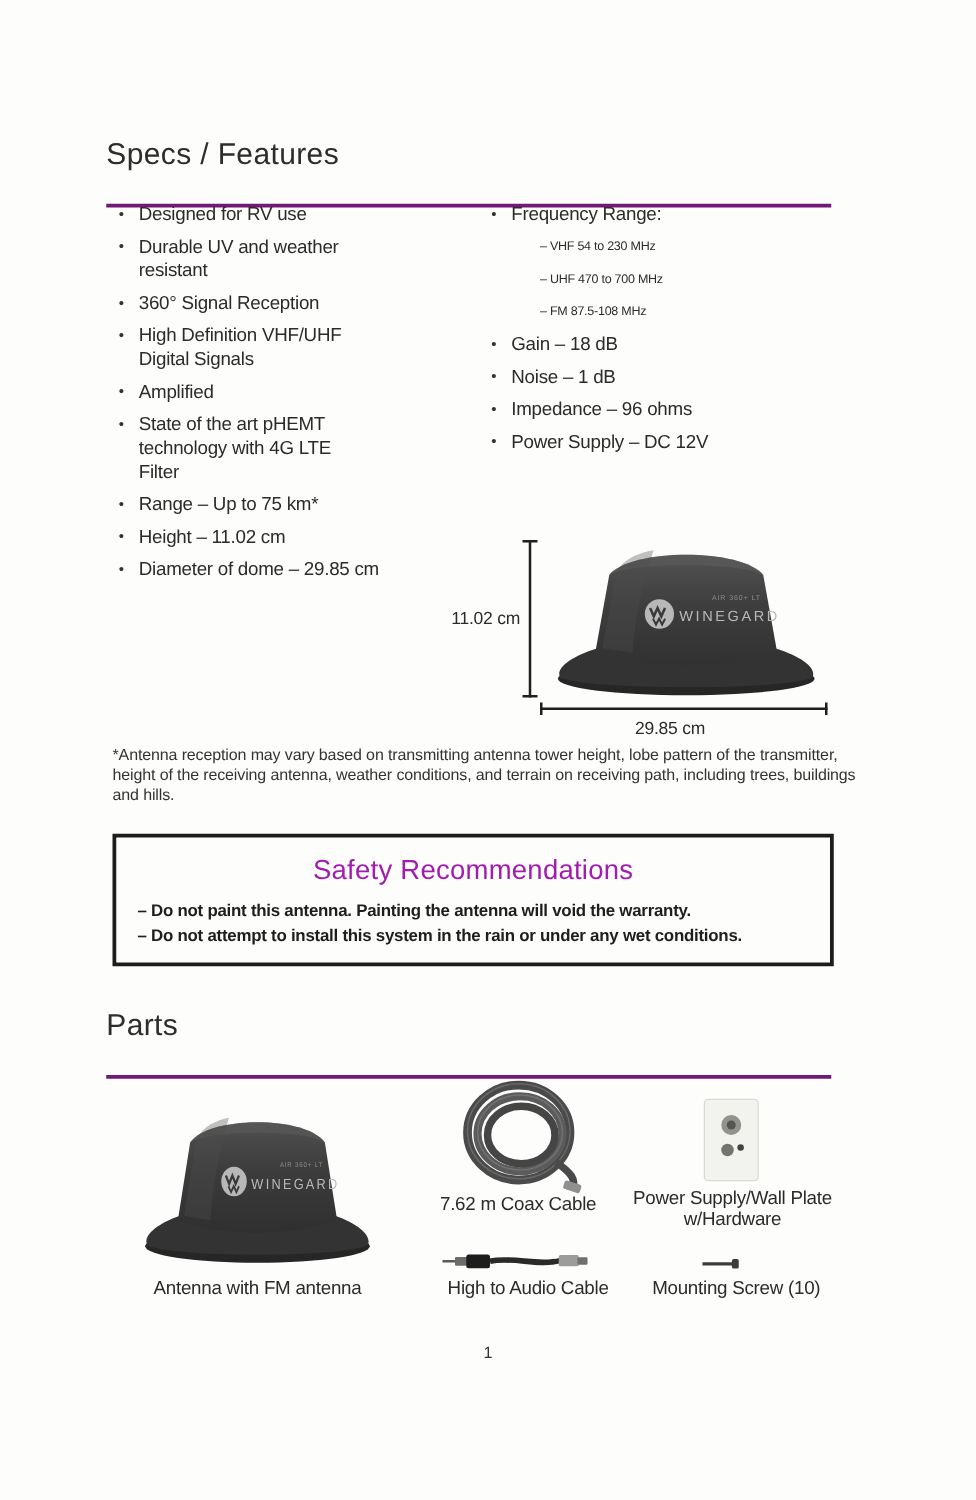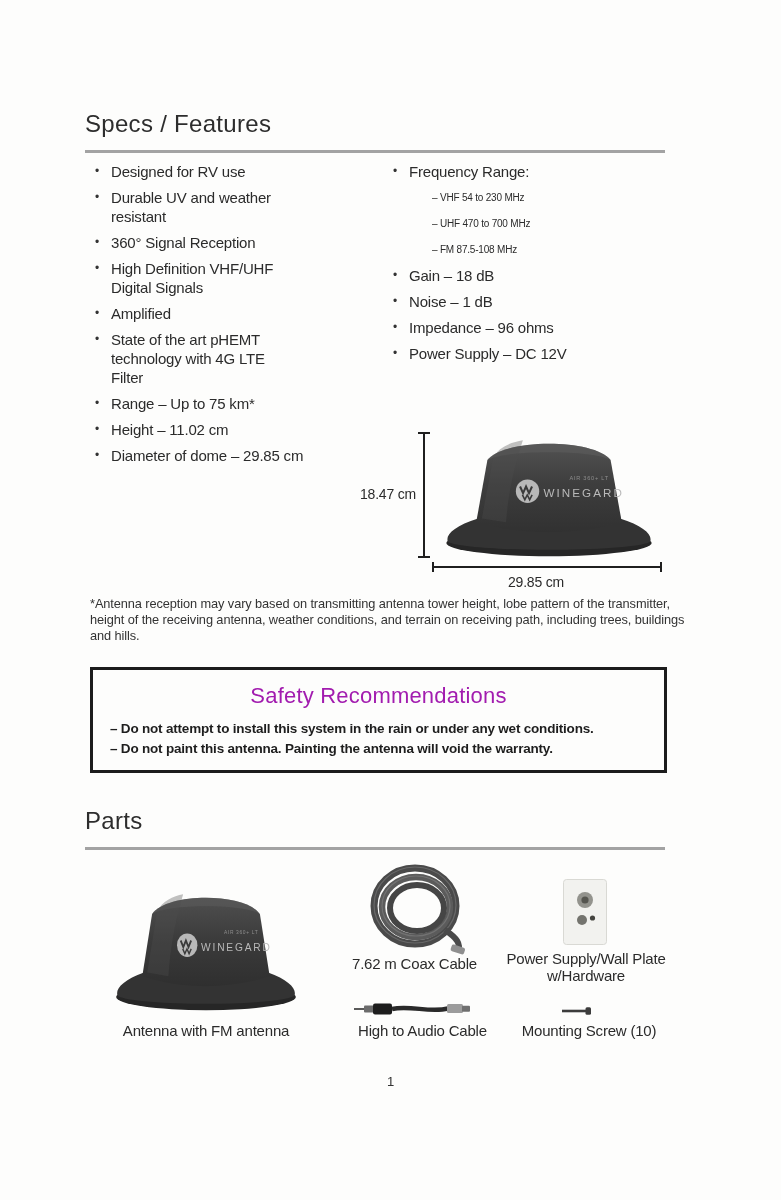--- a/index.html
+++ b/index.html
@@ -4,21 +4,21 @@
 <style>
   html,body { margin:0; padding:0; }
   body { background:#ffffff; }
   .page {
     position:relative; width:781px; height:1200px; margin:0 auto;
     background:#fdfdfc; overflow:hidden;
     font-family:"Liberation Sans", sans-serif; color:#2b2b2b;
   }
 
   
-  .heading-wrap { position:absolute; left:85px; width:580px; border-bottom:3px solid #a3a3a3; padding-bottom:12px; }
+  .heading-wrap { position:absolute; left:85px; width:580px; border-bottom:3px solid #701a75; padding-bottom:25px; }
   .heading-wrap h2 { margin:0; font-size:24px; font-weight:400; color:#2d2d2d; letter-spacing:0.3px; }
 
   
   .col { position:absolute; top:162px; }
   .col-left  { left:95px;  width:260px; }
   .col-right { left:393px; width:290px; }
   .bullet { display:flex; margin-bottom:7px; }
   .bullet .dot { flex:none; width:16px; font-size:12px; line-height:19px; color:#333; }
   .bullet .btxt { font-size:15px; line-height:19px; letter-spacing:-0.2px; }
   .bullet .btxt span { display:block; white-space:nowrap; }
@@ -175,30 +175,30 @@
     <path d="M60,32 C66,20 80,15 92,13 C82,42 76,72 74,100 L48,96 Z" fill="#4d4d4d" opacity="0.35"></path>
     <g>
       <circle cx="97" cy="67" r="12.5" fill="#c9c9c9" opacity="0.88"></circle>
       <path d="M89,62 l3.2,7 3.2,-7 3.2,7 3.2,-7" stroke="#3a3a3a" stroke-width="2.2" fill="none"></path>
       <path d="M91.5,71 l2.6,5 2.6,-5 2.6,5 2.6,-5" stroke="#3a3a3a" stroke-width="1.7" fill="none"></path>
       <text x="114" y="73" font-size="12.5" letter-spacing="2.2" fill="#b9b9b9">WINEGARD</text>
       <text x="142" y="55" font-size="6" letter-spacing="0.8" fill="#8d8d8d">AIR 360+ LT</text>
     </g>
   </svg>
   <div class="vdim"></div>
-  <div class="dim-label h11">18.47 cm</div>
+  <div class="dim-label h11">11.02 cm</div>
   <div class="hdim"></div>
   <div class="dim-label w29">29.85 cm</div>
 
   <div class="footnote">*Antenna reception may vary based on transmitting antenna tower height, lobe pattern of the transmitter, height of the receiving antenna, weather conditions, and terrain on receiving path, including trees, buildings and hills.</div>
 
   <div class="safety">
     <h3>Safety Recommendations</h3>
+    <div class="rule-line">– Do not paint this antenna. Painting the antenna will void the warranty.</div>
     <div class="rule-line">– Do not attempt to install this system in the rain or under any wet conditions.</div>
-    <div class="rule-line">– Do not paint this antenna. Painting the antenna will void the warranty.</div>
   </div>
 
   <div class="heading-wrap" style="top:807px;">
     <h2>Parts</h2>
   </div>
 
   <svg class="part-img" style="left:108px; top:882px; width:196px; height:132px;" viewBox="0 0 240 140" preserveAspectRatio="none">
     <defs>
       <linearGradient id="gd2" x1="0" y1="0" x2="0" y2="1">
         <stop offset="0" stop-color="#4f4f4f"></stop>

